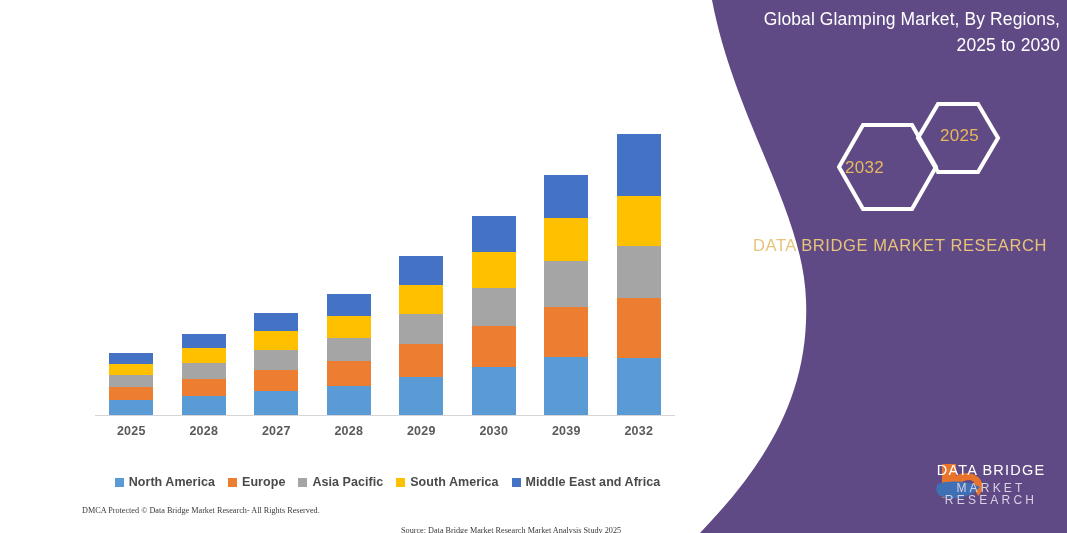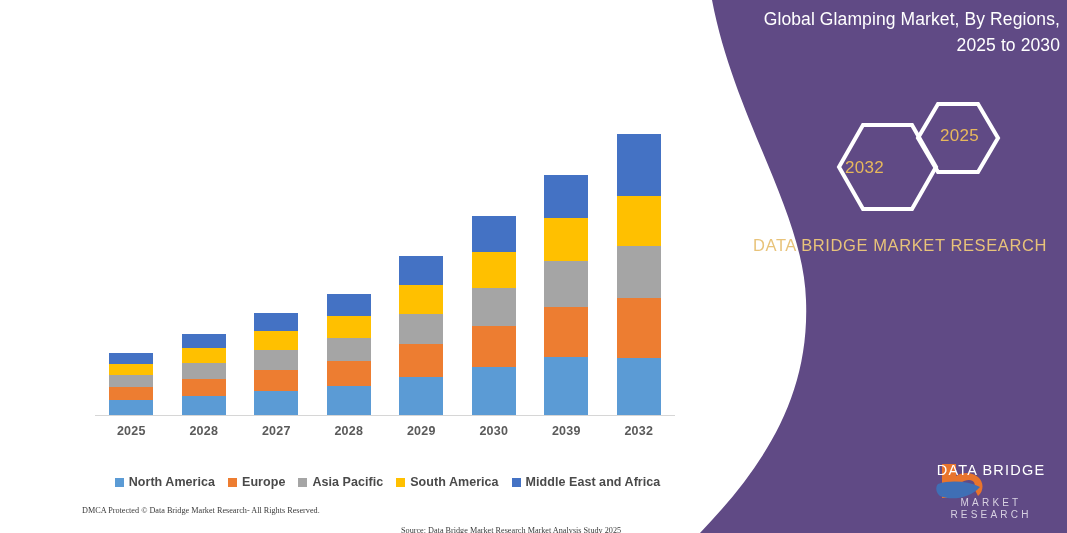--- a/index.html
+++ b/index.html
@@ -77,24 +77,24 @@
     left:58px; top:4px;
   }
   .logo-line1 {
     color:#ffffff;
     font-size:14.5px;
     letter-spacing:1.2px;
     line-height:17px;
   }
   .logo-line2 {
     color:#d8d2e2;
-    font-size:10px;
+    font-size:12px;
     letter-spacing:3.2px;
     line-height:12px;
-    margin-top:18px;
+    margin-top:3px;
   }
 
   
   .chart-title {
     position:absolute;
     left:60px; top:34px;
     width:620px;
     text-align:center;
     color:#2c3e6b;
     font-size:17.5px;

